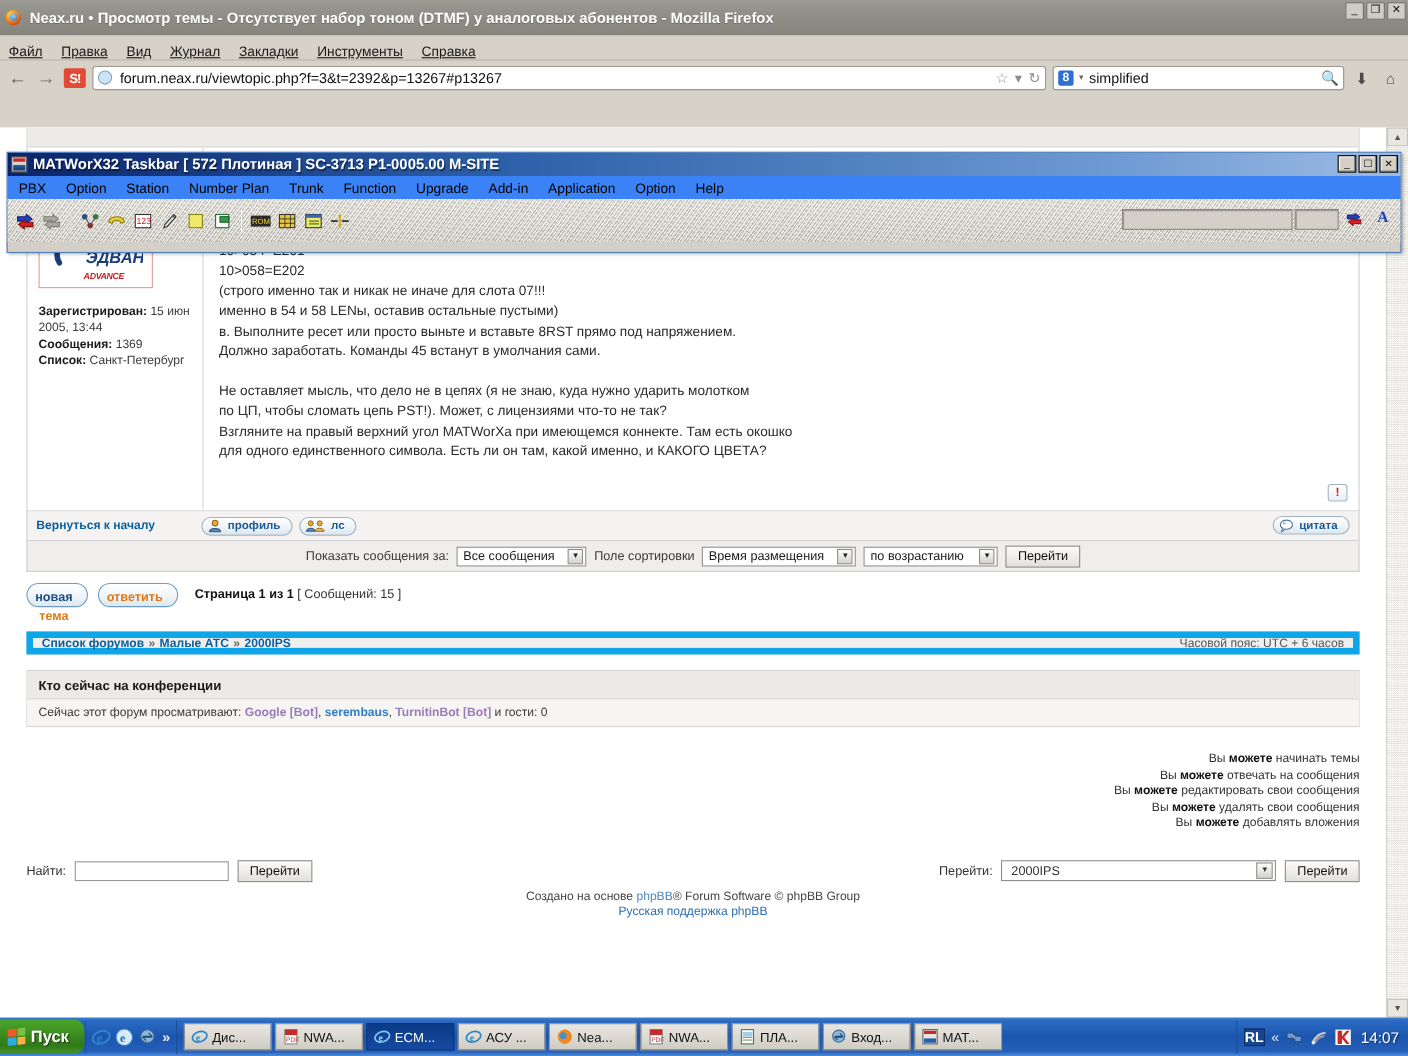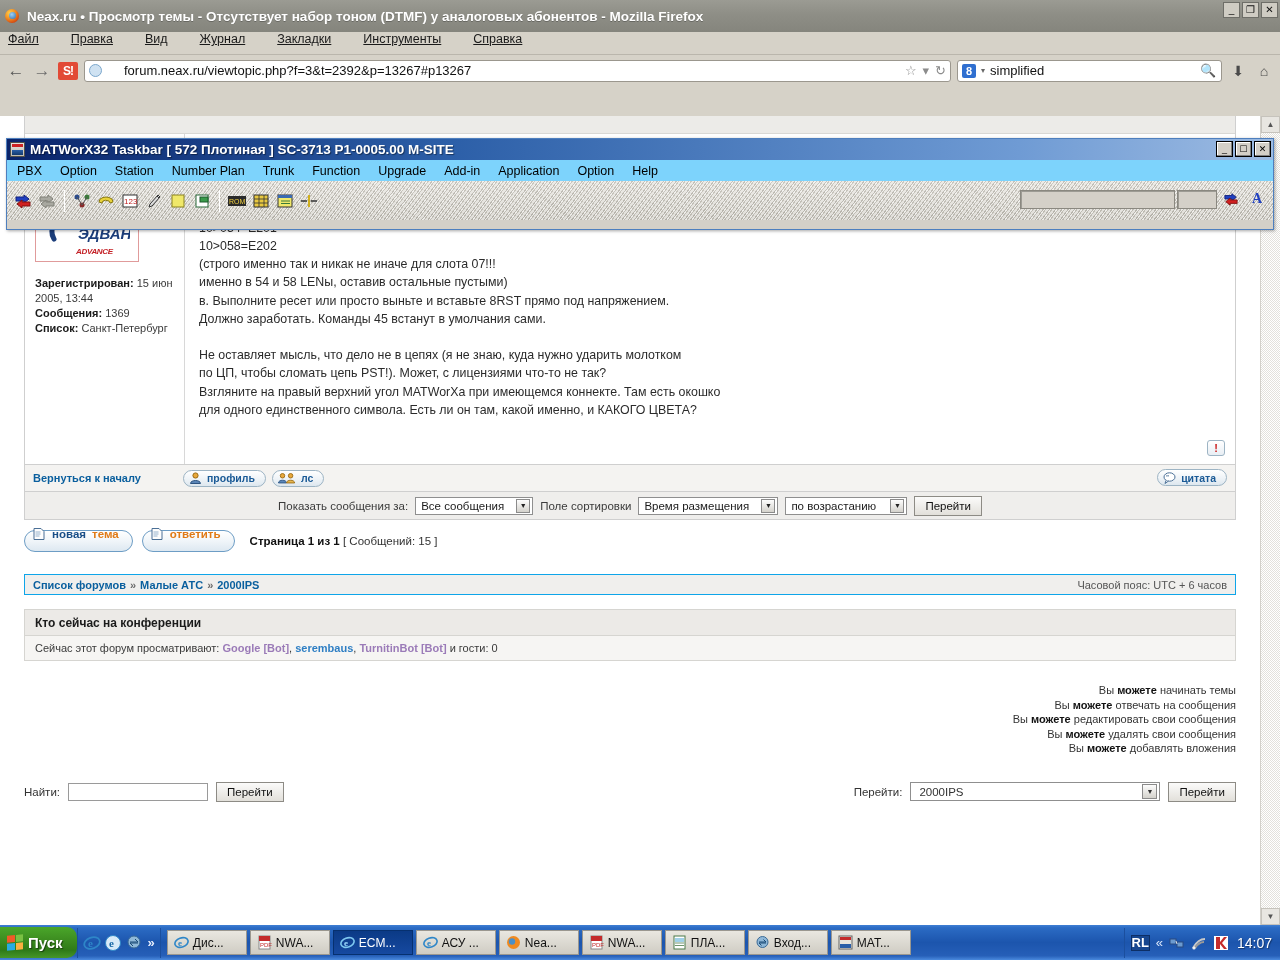--- a/index.html
+++ b/index.html
@@ -31,21 +31,21 @@
     content:""; position:absolute; left:5px; top:4px; width:7px; height:7px; border-radius:50%;
     background:radial-gradient(circle at 40% 35%,#9fd0f5,#2e6fae);
   }
   .winbtns { position:absolute; right:2px; top:2px; display:flex; gap:2px; }
   .winbtn {
     width:17px; height:16px; background:#cfccc3; border:1px solid #6e6e68;
     display:flex; align-items:center; justify-content:center;
     font-size:10px; color:#111; font-family:"Liberation Sans",sans-serif; line-height:1;
   }
 
-  .ff-menubar { height:22px; display:flex; align-items:flex-start; padding-left:8px; gap:32px; background:#d6d2c8; }
+  .ff-menubar { height:22px; display:flex; align-items:flex-end; padding-left:8px; gap:17px; background:#d6d2c8; }
   .ff-menu-item { font-size:12.5px; color:#1a1a1a; }
   .ff-menu-item u { text-decoration:underline; }
 
   .ff-tabstrip { height:28px; background:#d6d2c8; display:flex; align-items:flex-end; padding-left:4px; }
   .ff-tab {
     height:25px; background:#efeeea; border:1px solid #a9a59b; border-bottom:none;
     border-radius:4px 4px 0 0; display:flex; align-items:center; gap:5px; padding:0 10px 0 7px;
     font-size:12px; color:#111; max-width:250px;
   }
   .tab-favicon { width:11px; height:11px; border:1px solid #9a9a9a; background:#f7f7f7; flex:0 0 11px; }
@@ -56,21 +56,21 @@
   }
 
   .ff-navbar { height:32px; background:#d6d2c8; display:flex; align-items:center; padding:0 6px; gap:6px;
                border-top:1px solid #bab6ac; }
   .navarrow { font-size:17px; color:#6d6d6d; width:20px; text-align:center; }
   .navarrow.back { color:#585858; }
   .stumble { width:20px; height:18px; background:#e24a36; color:#fff; font-weight:bold; font-size:12px;
              display:flex; align-items:center; justify-content:center; border-radius:2px; letter-spacing:-1px;}
   .urlbar {
     flex:1 1 auto; height:22px; background:#fff; border:1px solid #9b978e; border-radius:3px;
-    display:flex; align-items:center; padding:0 4px; gap:22px; min-width:50px;
+    display:flex; align-items:center; padding:0 4px; gap:7px; min-width:50px;
   }
   .globe { width:13px; height:13px; border-radius:50%; background:#cfe2f2; border:1px solid #7ba7cc; flex:0 0 13px;}
   .urltext { font-size:13px; color:#111; white-space:nowrap; overflow:hidden; flex:1; }
   .urlicons { display:flex; align-items:center; gap:6px; color:#8c8c8c; font-size:13px; }
   .searchbar {
     width:265px; height:22px; background:#fff; border:1px solid #9b978e; border-radius:3px;
     display:flex; align-items:center; padding:0 4px; gap:5px;
   }
   .gbox { width:14px; height:14px; background:#2f6fd0; color:#fff; font-weight:bold; font-size:11px;
           display:flex; align-items:center; justify-content:center; border-radius:2px; flex:0 0 14px;}
@@ -145,28 +145,28 @@
   .btn-std {
     height:20px; padding:0 10px; background:linear-gradient(to bottom,#fbfbfa,#e2e0da);
     border:1px solid #8d8b85; font-size:11.5px; color:#111; display:inline-flex; align-items:center;
   }
 
   .actionrow { display:flex; align-items:center; gap:9px; padding:10px 0 0 0; }
   .bigbtn {
     display:inline-flex; align-items:center; gap:6px; height:22px; padding:0 13px 14px 7px;
     border:1px solid #6d9dc5; border-radius:11px;
     background:linear-gradient(to bottom,#ffffff 0%,#f0f5f9 50%,#dde8f1 100%);
-    font-size:11.5px; font-weight:bold;
+    font-size:11.5px; font-weight:bold;flex-direction:column;
   }
   .bigbtn .bico { width:14px; height:14px; }
   .pageinfo { font-size:11.5px; color:#333; margin-left:6px;}
   .pageinfo b { color:#111; }
 
   .crumbbar {
-    margin-top:22px; border:1px solid #0ea5e9; background:#f0efed; height:21px;
+    margin-top:22px; border:6px solid #0ea5e9; background:#f0efed; height:21px;
     display:flex; align-items:center; padding:0 8px; font-size:11px;
   }
   .crumbbar a { color:#0a5f9e; font-weight:bold; text-decoration:none; }
   .crumbbar .sep { color:#6a6a6a; margin:0 4px; font-weight:bold;}
   .tz { margin-left:auto; color:#555; font-weight:normal; font-size:11px; }
 
   .panel { margin-top:14px; border:1px solid #d6d5d1; }
   .panel-hd { height:26px; background:#eceae7; border-bottom:1px solid #d6d5d1; display:flex;
               align-items:center; padding:0 10px; font-size:12px; font-weight:bold; color:#1b1b1b; }
   .panel-bd { min-height:24px; background:#f6f5f3; display:flex; align-items:center; padding:0 10px;
@@ -205,21 +205,21 @@
              background:linear-gradient(#e8e6df,#bfbcb2); border:1px solid #50504a; }
   .mat-ico::before{content:"";position:absolute;left:1px;top:1px;width:11px;height:3px;background:#c22; }
   .mat-ico::after{content:"";position:absolute;left:1px;bottom:1px;width:11px;height:5px;
                   background:linear-gradient(#2a5fa8,#123a6e);}
   .mat-title-text { color:#fff; font-weight:bold; font-size:13.5px; white-space:nowrap;
                     text-shadow:1px 1px 1px rgba(0,0,0,.45); }
   .mat-winbtns { position:absolute; right:2px; top:2px; display:flex; gap:2px; }
   .mat-winbtn { width:17px; height:16px; background:#d4d0c8; border:1px solid #000;
                 box-shadow:inset -1px -1px 0 #808080, inset 1px 1px 0 #fff;
                 display:flex;align-items:center;justify-content:center;font-size:9px;color:#000;line-height:1;}
-  .mat-menu { height:21px; background:#7dd3fc; display:flex; align-items:center; gap:18px; padding-left:10px;
+  .mat-menu { height:21px; background:#3b82f6; display:flex; align-items:center; gap:18px; padding-left:10px;
               font-size:12.5px; color:#000; }
   .mat-toolbar {
     height:39px; position:relative;
     background:
       repeating-linear-gradient(127deg, rgba(255,255,255,.65) 0 1px, rgba(160,158,150,.30) 1px 2px,
       rgba(255,255,255,.45) 2px 4px, rgba(120,118,112,.25) 4px 5px),
       linear-gradient(#dedbd3,#c8c5bc);
     display:flex; align-items:center; padding:0 4px;
   }
   .tb-sep { width:1px; height:22px; background:#8d8b85; border-right:1px solid #ffffff; margin:0 5px; }
@@ -471,20 +471,26 @@
           <span class="jump-right">
             <span>Перейти:</span>
             <span class="jumpsel">
               <span>2000IPS</span>
               <span class="arrow">▼</span>
             </span>
             <span class="btn-std">Перейти</span>
           </span>
         </div>
 
+        <div class="credit">
+          <div>
+            <span>Создано на основе </span><span class="ph">phpBB</span><span>® Forum Software © phpBB Group</span>
+          </div>
+          <a href="#">Русская поддержка phpBB</a>
+        </div>
 
       </div>
     </div>
 
     <div class="vscroll">
       <div class="arrowbox">▲</div>
       <div class="track"></div>
       <div class="arrowbox bot">▼</div>
     </div>
   </div>

